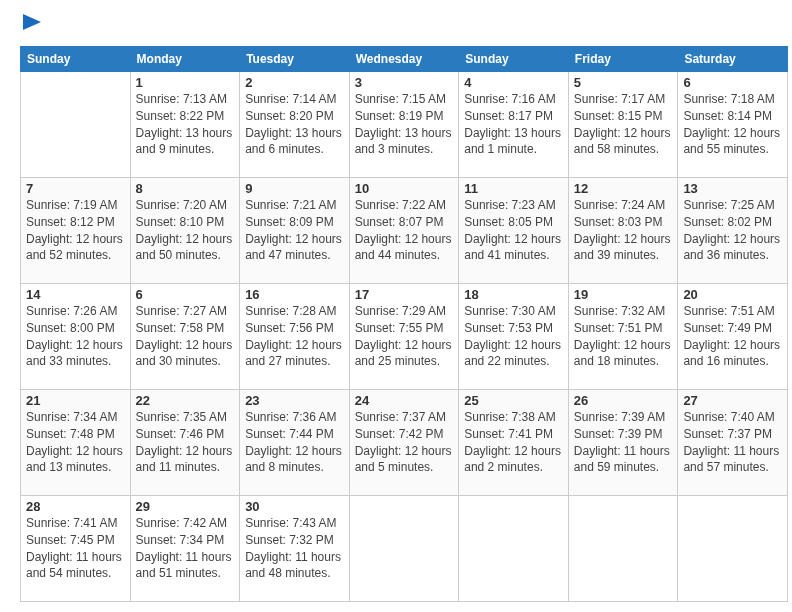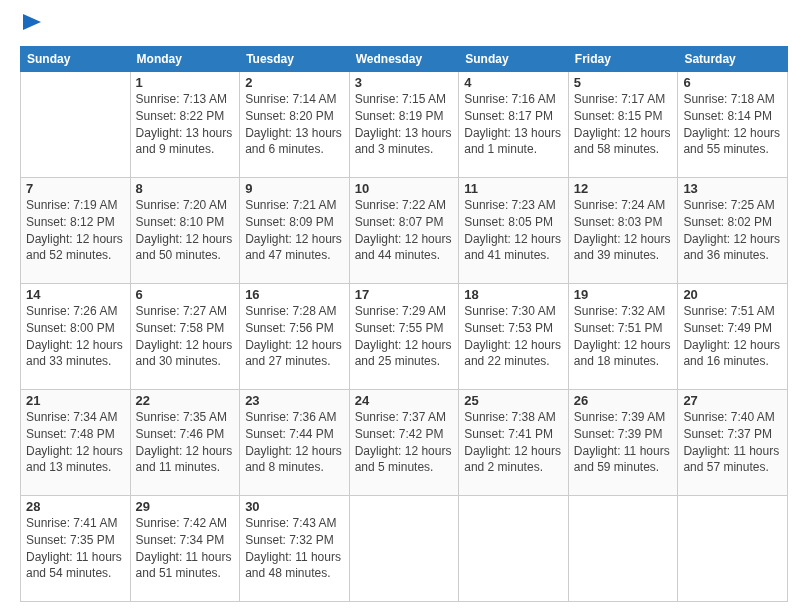--- a/index.html
+++ b/index.html
@@ -347,21 +347,21 @@
           <span>Sunset: 7:37 PM</span><br>
           <span>Daylight: 11 hours and 57 minutes.</span>
         </div>
       </td>
         </tr>
         <tr>
           <td>
         <span class="day-number">28</span>
         <div class="day-info">
           <span>Sunrise: 7:41 AM</span><br>
-          <span>Sunset: 7:35 PM</span><br>
+          <span>Sunset: 7:45 PM</span><br>
           <span>Daylight: 11 hours and 54 minutes.</span>
         </div>
       </td>
           <td>
         <span class="day-number">29</span>
         <div class="day-info">
           <span>Sunrise: 7:42 AM</span><br>
           <span>Sunset: 7:34 PM</span><br>
           <span>Daylight: 11 hours and 51 minutes.</span>
         </div>

